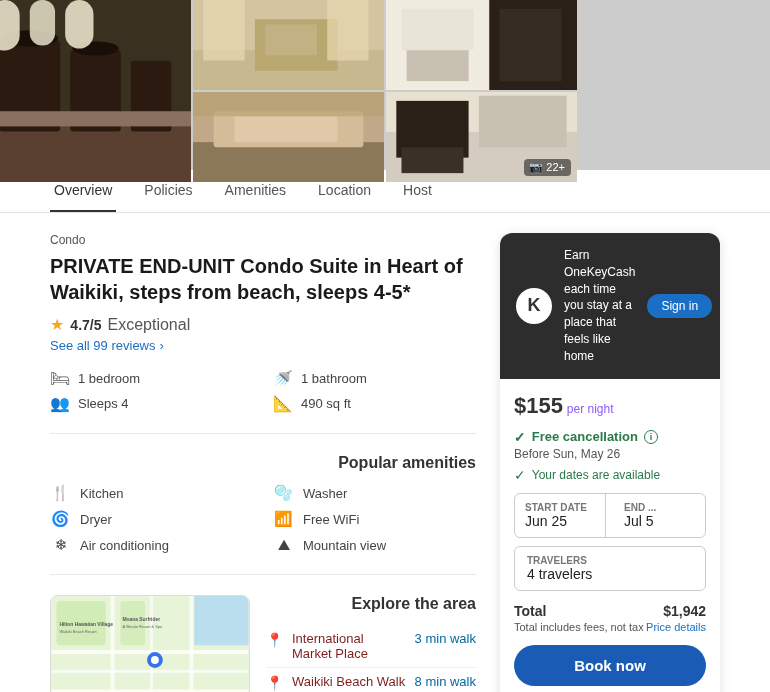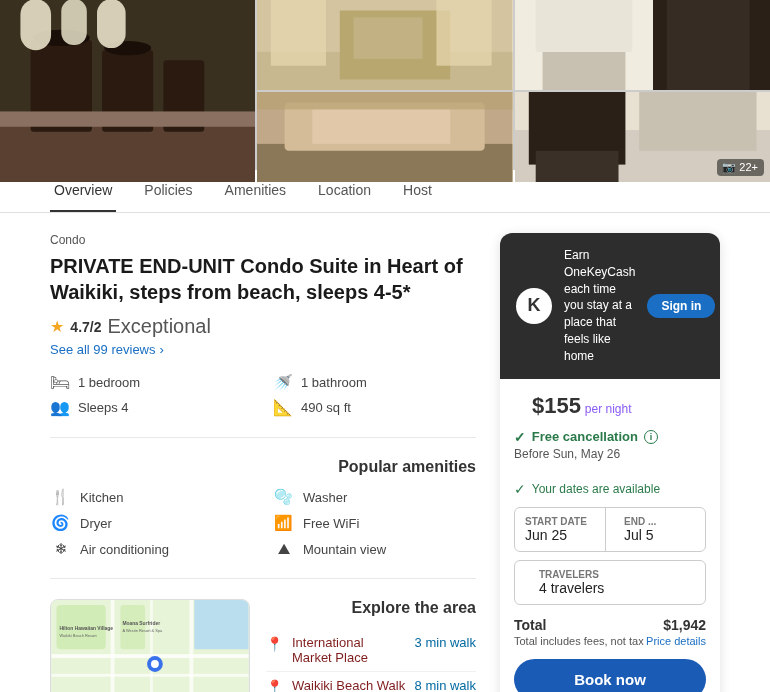--- a/index.html
+++ b/index.html
@@ -1,21 +1,21 @@
 <!DOCTYPE html>
 <html><head>
   <meta charset="utf-8">
   <style>
     * { box-sizing: border-box; margin: 0; padding: 0; }
     body { font-family: -apple-system, BlinkMacSystemFont, 'Segoe UI', sans-serif; background: #f5f5f5; font-size: 14px; color: #333; width: 770px; }
     
     .page-wrapper { background: #fff; width: 770px; min-height: 692px; overflow: hidden; }
     
     
-    .photo-gallery { display: grid; grid-template-columns: 1fr 1fr 1fr; grid-template-rows: 90px 90px; gap: 2px; height: 170px; background: #ccc; }
+    .photo-gallery { display: grid; grid-template-columns: 1fr 1fr 1fr 1fr; grid-template-rows: 90px 90px; gap: 2px; height: 170px; background: #ccc; }
     .photo-main { grid-column: 1; grid-row: 1 / 3; background: #8a7a6a; position: relative; overflow: hidden; }
     .photo-top-mid { grid-column: 2; grid-row: 1; background: #b8a898; overflow: hidden; }
     .photo-top-right { grid-column: 3; grid-row: 1; background: #c8b8a8; overflow: hidden; }
     .photo-bot-mid { grid-column: 2; grid-row: 2; background: #a89888; overflow: hidden; }
     .photo-bot-right { grid-column: 3; grid-row: 2; background: #d4c4b4; position: relative; overflow: hidden; }
     
     
     .photo-main { background: linear-gradient(135deg, #3a3020 0%, #5a4830 30%, #8a7050 60%, #c8b898 100%); }
     .photo-top-mid { background: linear-gradient(135deg, #d4c4a0 0%, #e8d8b8 50%, #f0e8d0 100%); }
     .photo-top-right { background: linear-gradient(135deg, #e0d8c8 0%, #f0ece0 50%, #c8c0b0 100%); }
@@ -32,21 +32,21 @@
     .left-col { flex: 1; min-width: 0; }
     .right-col { width: 220px; flex-shrink: 0; }
     
     
     .property-type { font-size: 12px; color: #555; margin-bottom: 6px; }
     .property-title { font-size: 20px; font-weight: 700; color: #1a1a1a; line-height: 1.3; margin-bottom: 10px; }
     
     .rating-row { display: flex; align-items: center; gap: 6px; margin-bottom: 4px; }
     .star-icon { color: #f5a623; font-size: 16px; }
     .rating-value { font-weight: 700; font-size: 14px; }
-    .rating-label { color: #555; font-size: 20px; }
+    .rating-label { color: #555; font-size: 16px; }
     
     .reviews-link { color: #1a6fc4; font-size: 13px; display: flex; align-items: center; gap: 4px; margin-bottom: 16px; cursor: pointer; }
     
     .property-details { display: grid; grid-template-columns: 1fr 1fr; gap: 6px 20px; margin-bottom: 20px; padding-bottom: 20px; border-bottom: 1px solid #e8e8e8; }
     .detail-item { display: flex; align-items: center; gap: 8px; font-size: 13px; color: #444; }
     .detail-icon { font-size: 16px; color: #555; width: 20px; text-align: center; }
     
     .section-title { font-size: 16px; font-weight: 700; margin-bottom: 12px; text-align: right; }
     
     .amenities-grid { display: grid; grid-template-columns: 1fr 1fr; gap: 8px 20px; margin-bottom: 20px; padding-bottom: 20px; border-bottom: 1px solid #e8e8e8; }
@@ -67,38 +67,38 @@
     .explore-icon { font-size: 14px; color: #888; width: 18px; flex-shrink: 0; margin-top: 1px; }
     .explore-name { flex: 1; color: #7f1d1d; }
     .explore-dist { color: #0369a1; white-space: nowrap; }
     
     
     .booking-card { background: #fff; border-radius: 12px; overflow: hidden; box-shadow: 0 2px 12px rgba(0,0,0,0.12); }
     
     .onekeycash-banner { background: #2d2d2d; padding: 14px 16px; display: flex; align-items: center; gap: 12px; }
     .onekeycash-k { width: 36px; height: 36px; border-radius: 50%; background: #fff; display: flex; align-items: center; justify-content: center; font-weight: 700; font-size: 18px; color: #333; flex-shrink: 0; }
     .onekeycash-text { font-size: 12px; color: #fff; line-height: 1.4; flex: 1; }
-    .signin-btn { background: #1a6fc4; color: #fff; border: none; border-radius: 20px; padding: 5px 14px; font-size: 12px; cursor: pointer; white-space: nowrap; font-weight: 700; }
+    .signin-btn { background: #1a6fc4; color: #fff; border: none; border-radius: 20px; padding: 5px 14px; font-size: 12px; cursor: pointer; white-space: nowrap; font-weight: 400; }
     
     .booking-content { padding: 14px; }
     .price-row { margin-bottom: 10px; }
-    .price-amount { font-size: 22px; font-weight: 700; margin-left: 18px; }
+    .price-amount { font-size: 22px; font-weight: 700; }
     .price-per { font-size: 12px; color: #8b5cf6; font-weight: normal; }
     
     .free-cancel { display: flex; align-items: center; gap: 6px; color: #2a7a4a; font-size: 13px; font-weight: 600; margin-bottom: 2px; }
-    .free-cancel-sub { font-size: 12px; color: #555; margin-bottom: 20px; }
+    .free-cancel-sub { font-size: 12px; color: #555; margin-bottom: 6px; }
     .dates-avail { display: flex; align-items: center; gap: 6px; font-size: 12px; color: #2a7a4a; margin-bottom: 10px; }
     
     .date-fields { display: grid; grid-template-columns: 1fr 1fr; gap: 8px; border: 1px solid #ccc; border-radius: 6px; overflow: hidden; margin-bottom: 8px; }
     .date-field { padding: 8px 10px; cursor: pointer; }
     .date-field:first-child { border-right: 1px solid #ccc; }
     .date-field-label { font-size: 10px; color: #777; font-weight: 600; text-transform: uppercase; }
     .date-field-value { font-size: 14px; font-weight: 500; color: #222; }
     
-    .travelers-field { border: 1px solid #ccc; border-radius: 6px; padding: 8px 24px; margin-bottom: 12px; cursor: pointer; }
+    .travelers-field { border: 1px solid #ccc; border-radius: 6px; padding: 8px 12px; margin-bottom: 12px; cursor: pointer; }
     .travelers-label { font-size: 10px; color: #777; font-weight: 600; text-transform: uppercase; }
     .travelers-value { font-size: 14px; font-weight: 500; color: #222; }
     
     .total-row { display: flex; justify-content: space-between; align-items: flex-start; margin-bottom: 2px; }
     .total-label { font-size: 14px; font-weight: 700; }
     .total-amount { font-size: 14px; font-weight: 700; }
     .total-sub { display: flex; justify-content: space-between; align-items: center; margin-bottom: 12px; }
     .total-sub-text { font-size: 11px; color: #555; }
     .price-details-link { font-size: 11px; color: #1a6fc4; cursor: pointer; }
     
@@ -185,21 +185,21 @@
   </div>
 
   <div class="content-area">
 
     <div class="left-col">
       <div class="property-type">Condo</div>
       <div class="property-title">PRIVATE END-UNIT Condo Suite in Heart of Waikiki, steps from beach, sleeps 4-5*</div>
 
       <div class="rating-row">
         <span class="star-icon">★</span>
-        <span class="rating-value">4.7/2</span>
+        <span class="rating-value">4.7/5</span>
         <span class="rating-label">Exceptional</span>
       </div>
 
       <div class="reviews-link">
         <span>See all 99 reviews</span>
         <span>›</span>
       </div>
 
       <div class="property-details">
         <div class="detail-item">

